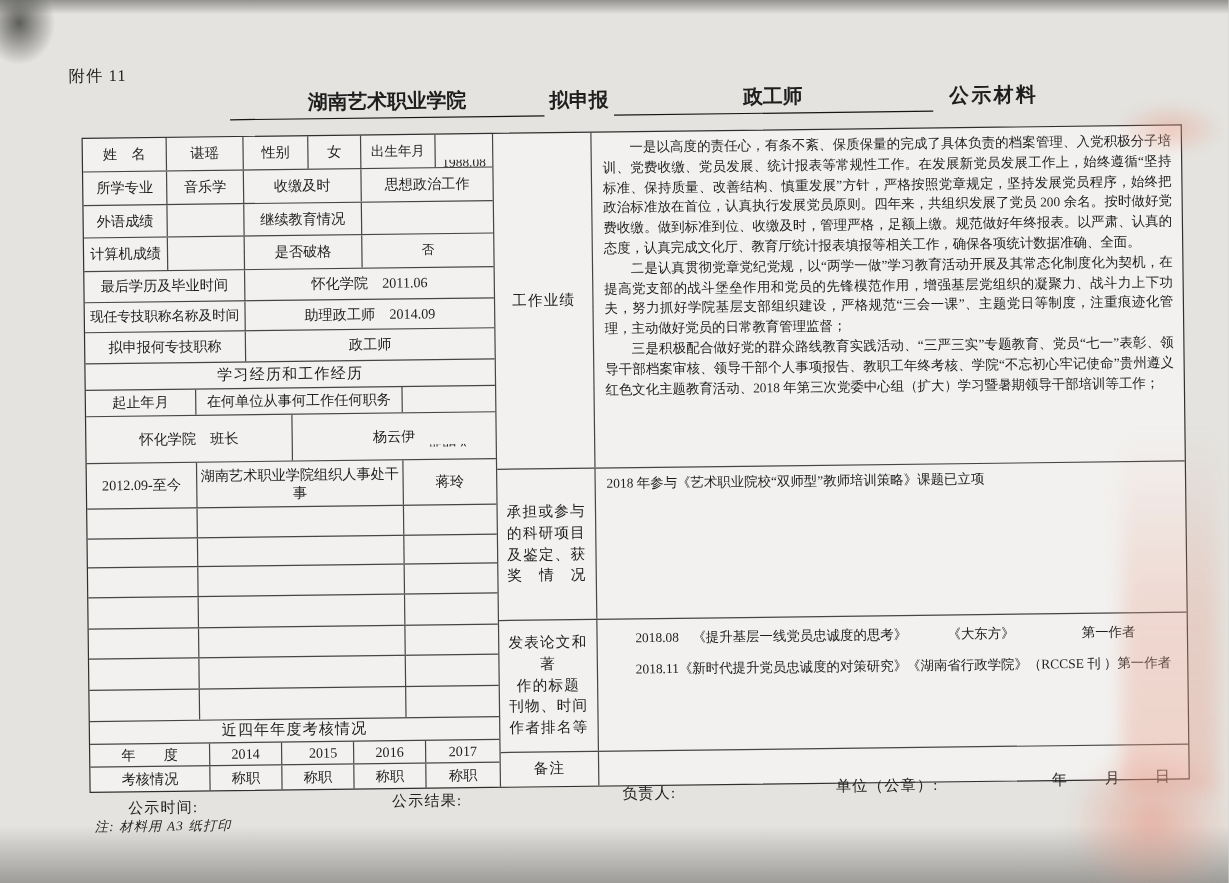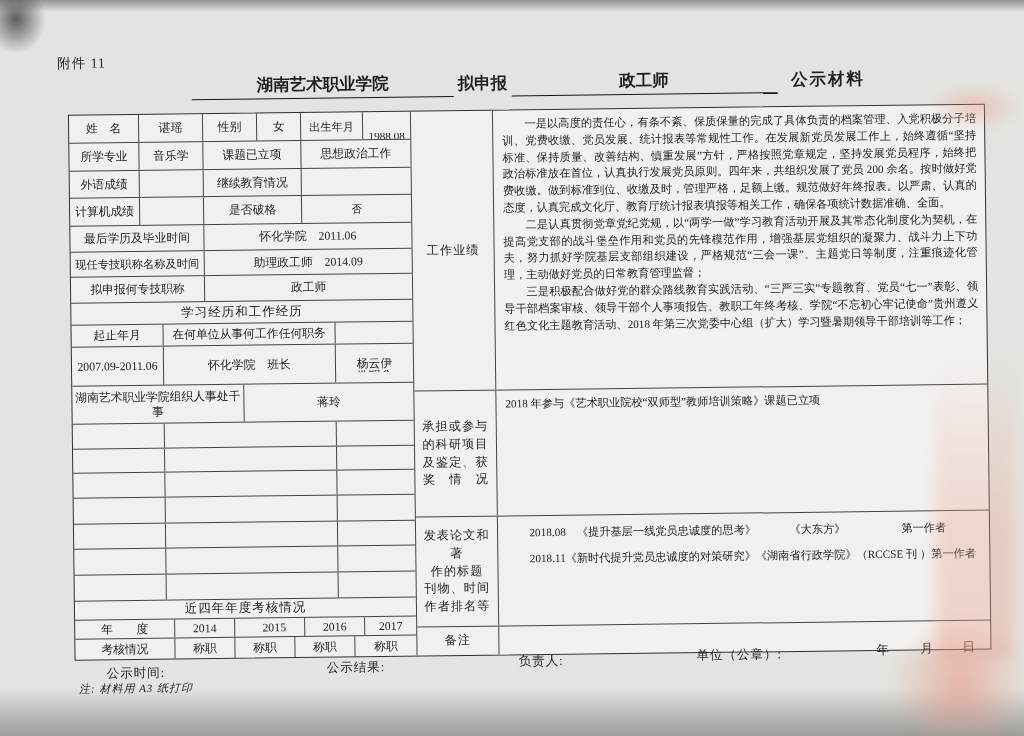--- a/index.html
+++ b/index.html
@@ -88,21 +88,21 @@
           <div class="c" style="width:64px;">谌瑶</div>
           <div class="c" style="width:54px;">性别</div>
           <div class="c" style="width:44px;">女</div>
           <div class="c" style="width:62px; font-size:11.2px;">出生年月</div>
           <div class="c" style="flex:1; font-size:11.2px;margin-top:21px;">1988.08</div>
         </div>
 
         <div class="lrow" style="height:28px;">
           <div class="c" style="width:70px;">所学专业</div>
           <div class="c" style="width:64px;">音乐学</div>
-          <div class="c" style="width:98px;">课题已立项</div>
+          <div class="c" style="width:98px;">收缴及时</div>
           <div class="c" style="flex:1;">思想政治工作</div>
         </div>
 
         <div class="lrow" style="height:28px;">
           <div class="c" style="width:70px;">外语成绩</div>
           <div class="c" style="width:64px;"></div>
           <div class="c" style="width:98px;">继续教育情况</div>
           <div class="c" style="flex:1;"></div>
         </div>
 
@@ -132,26 +132,26 @@
           <div class="c span-head" style="flex:1;">学习经历和工作经历</div>
         </div>
 
         <div class="lrow" style="height:22px;">
           <div class="c" style="width:92px;">起止年月</div>
           <div class="c" style="width:172px;">在何单位从事何工作任何职务</div>
           <div class="c" style="flex:1;margin-top:48px;">证明人</div>
         </div>
 
         <div class="lrow" style="height:40px;">
-          <div class="c" style="width:92px;">2007.09-2011.06</div>
           <div class="c" style="width:172px;">怀化学院　班长</div>
           <div class="c" style="flex:1;">杨云伊</div>
         </div>
 
         <div class="lrow" style="height:38px;">
+          <div class="c" style="width:92px;">2012.09-至今</div>
           <div class="c" style="width:172px;">湖南艺术职业学院组织人事处干事</div>
           <div class="c" style="flex:1;">蒋玲</div>
         </div>
 
         <div class="lrow" style="height:25px;">
           <div class="c" style="width:92px;"></div>
           <div class="c" style="width:172px;"></div>
           <div class="c" style="flex:1;"></div>
         </div>
         <div class="lrow" style="height:25px;">
@@ -185,21 +185,21 @@
           <div class="c" style="flex:1;"></div>
         </div>
 
         <div class="lrow" style="height:20px;">
           <div class="c span-head" style="flex:1;">近四年年度考核情况</div>
         </div>
 
         <div class="lrow" style="height:19px;">
           <div class="c" style="width:100px;">年　　度</div>
           <div class="c" style="width:60px;">2014</div>
-          <div class="c" style="width:70px;padding-left:11px;">2015</div>
+          <div class="c" style="width:60px;padding-left:11px;">2015</div>
           <div class="c" style="width:60px;">2016</div>
           <div class="c" style="flex:1;">2017</div>
         </div>
 
         <div class="lrow" style="height:20px;">
           <div class="c" style="width:100px;">考核情况</div>
           <div class="c" style="width:60px;">称职</div>
           <div class="c" style="width:60px;">称职</div>
           <div class="c" style="width:60px;">称职</div>
           <div class="c" style="flex:1;">称职</div>

